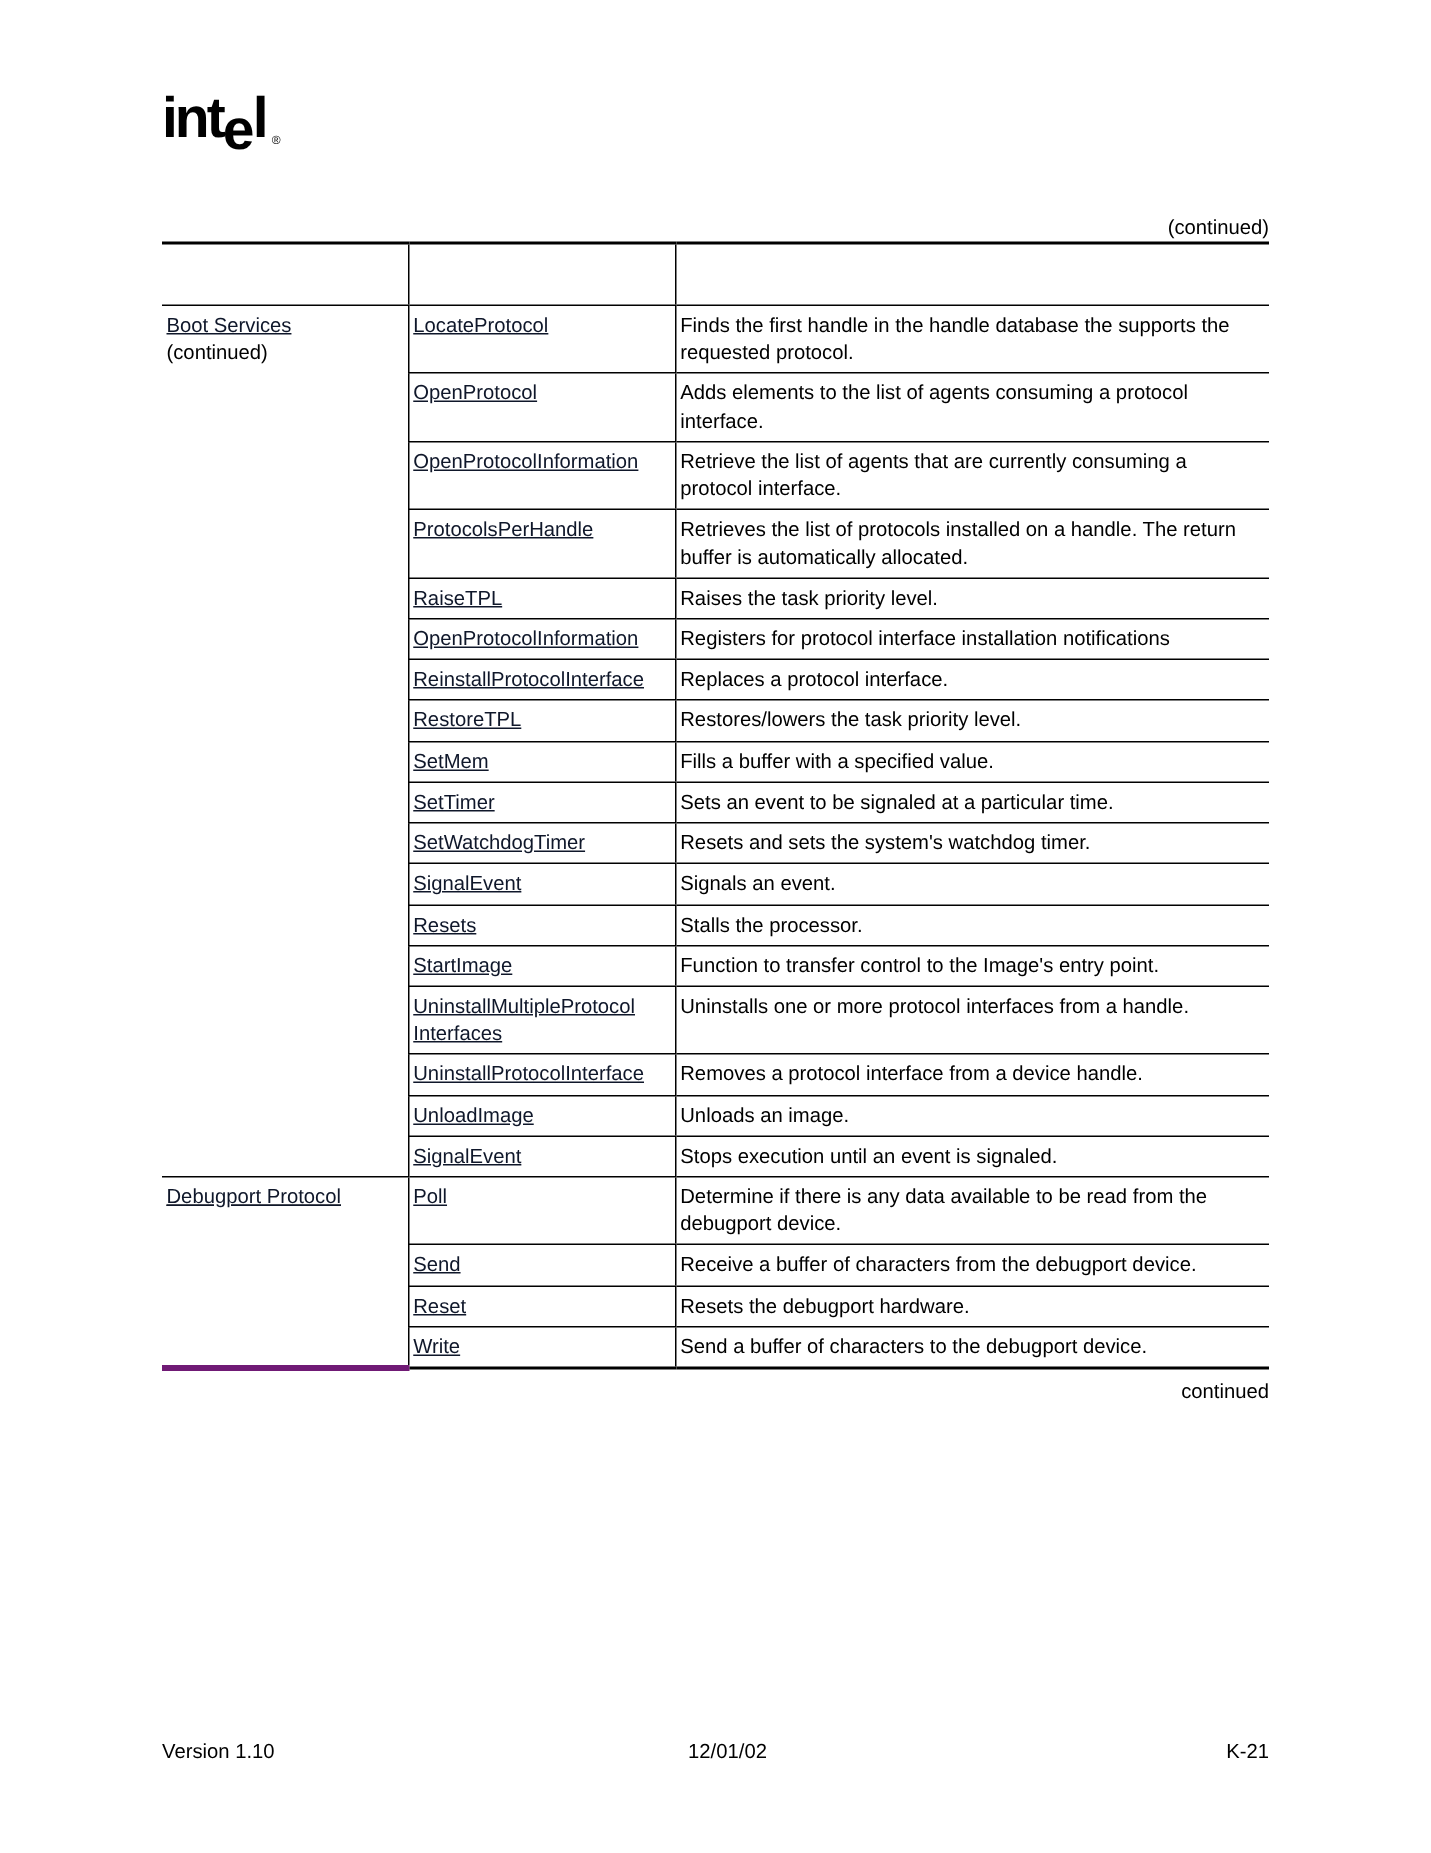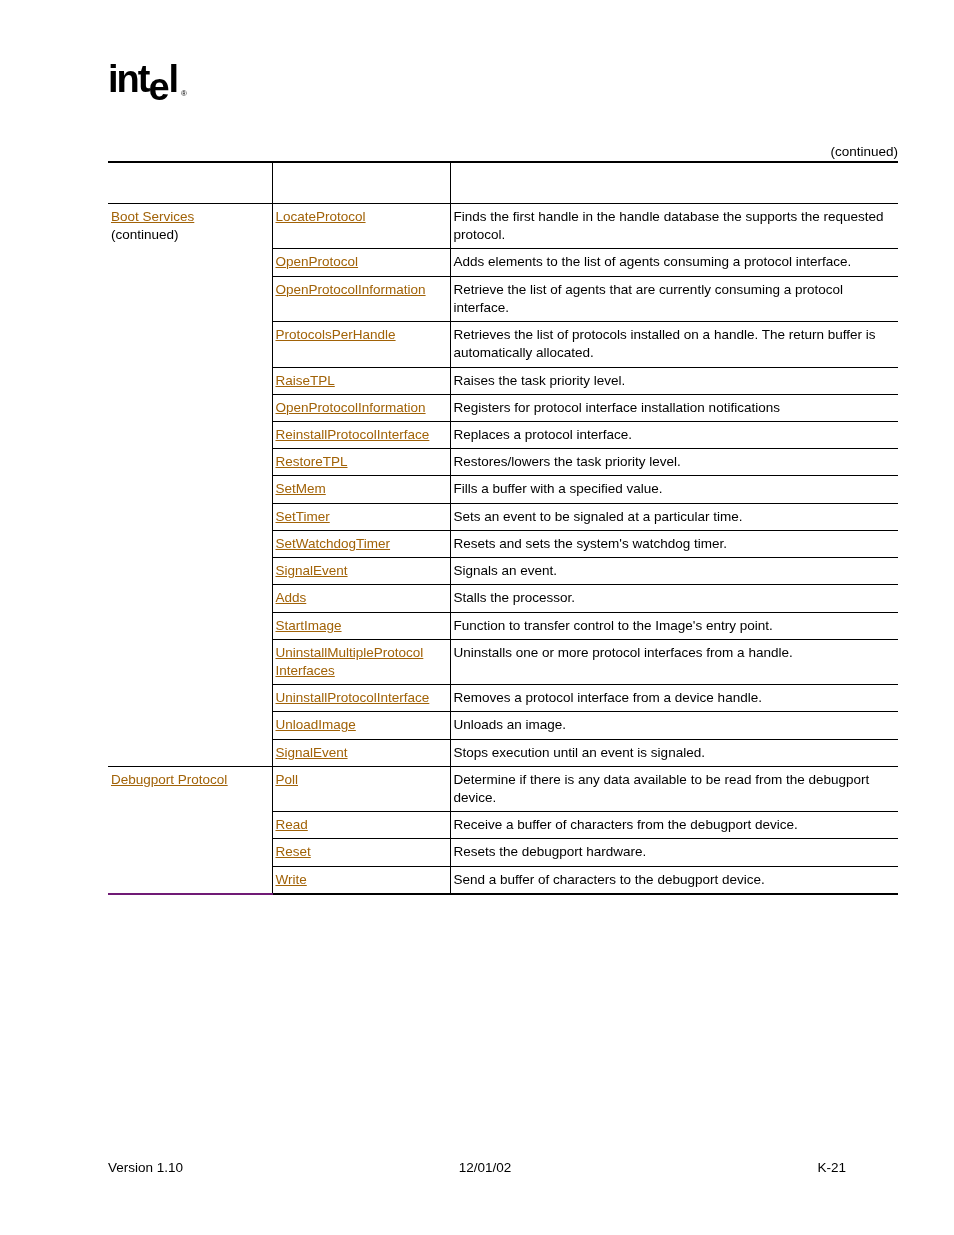--- a/index.html
+++ b/index.html
@@ -7,21 +7,21 @@
     padding: 0;
     background: #fff;
     font-family: Arial, Helvetica, sans-serif;
     font-size: 13.5px;
     color: #000;
     width: 954px;
     height: 1235px;
     position: relative;
   }
   .page {
-    padding: 60px 56px 0 108px;
+    padding: 60px 108px 0 108px;
   }
   .logo {
     font-family: Arial, Helvetica, sans-serif;
     font-weight: bold;
     font-size: 38px;
     letter-spacing: -1px;
     line-height: 1;
     margin-bottom: 46px;
     position: relative;
     width: 70px;
@@ -57,21 +57,21 @@
   table.main td {
     padding: 4px 6px 4px 3px;
     border-bottom: 1px solid #000;
     border-left: 1px solid #000;
     vertical-align: top;
     line-height: 1.35;
   }
   table.main td.col1 { border-left: none; }
   table.main tr.last td { border-bottom: 2px solid #000; }
   a.ln {
-    color: #a16207;
+    color: #0f172a;
     text-decoration: underline;
   }
   .sub { color: #000; }
   .continued-foot {
     text-align: right;
     font-size: 13.5px;
     margin-top: 6px;
   }
   .footer {
     position: absolute;
@@ -154,21 +154,21 @@
     </tr>
     <tr>
       <td><a href="#" class="ln">SetWatchdogTimer</a></td>
       <td>Resets and sets the system's watchdog timer.</td>
     </tr>
     <tr>
       <td><a href="#" class="ln">SignalEvent</a></td>
       <td>Signals an event.</td>
     </tr>
     <tr>
-      <td><a href="#" class="ln">Adds</a></td>
+      <td><a href="#" class="ln">Resets</a></td>
       <td>Stalls the processor.</td>
     </tr>
     <tr>
       <td><a href="#" class="ln">StartImage</a></td>
       <td>Function to transfer control to the Image's entry point.</td>
     </tr>
     <tr>
       <td>
         <a href="#" class="ln"><span>UninstallMultipleProtocol</span><br><span>Interfaces</span></a>
       </td>
@@ -181,40 +181,41 @@
     <tr>
       <td><a href="#" class="ln">UnloadImage</a></td>
       <td>Unloads an image.</td>
     </tr>
     <tr>
       <td><a href="#" class="ln">SignalEvent</a></td>
       <td>Stops execution until an event is signaled.</td>
     </tr>
 
     <tr>
-      <td class="col1" rowspan="4" style="border-bottom:2px solid #701a75;text-decoration:underline;">
+      <td class="col1" rowspan="4" style="border-bottom:4px solid #701a75;text-decoration:underline;">
         <a href="#" class="ln">Debugport Protocol</a>
       </td>
       <td><a href="#" class="ln">Poll</a></td>
       <td>Determine if there is any data available to be read from the debugport device.</td>
     </tr>
     <tr>
-      <td><a href="#" class="ln">Read</a></td>
+      <td><a href="#" class="ln">Send</a></td>
       <td>Receive a buffer of characters from the debugport device.</td>
     </tr>
     <tr>
       <td><a href="#" class="ln">Reset</a></td>
       <td>Resets the debugport hardware.</td>
     </tr>
     <tr class="last">
       <td><a href="#" class="ln">Write</a></td>
       <td>Send a buffer of characters to the debugport device.</td>
     </tr>
   </tbody>
     </table>
 
+  <div class="continued-foot">continued</div>
 </div>
 
 <div class="footer">
   <span class="fl">Version 1.10</span>
   <span class="fc">12/01/02</span>
   <span class="fr">K-21</span>
 </div>
 
 </body></html>

